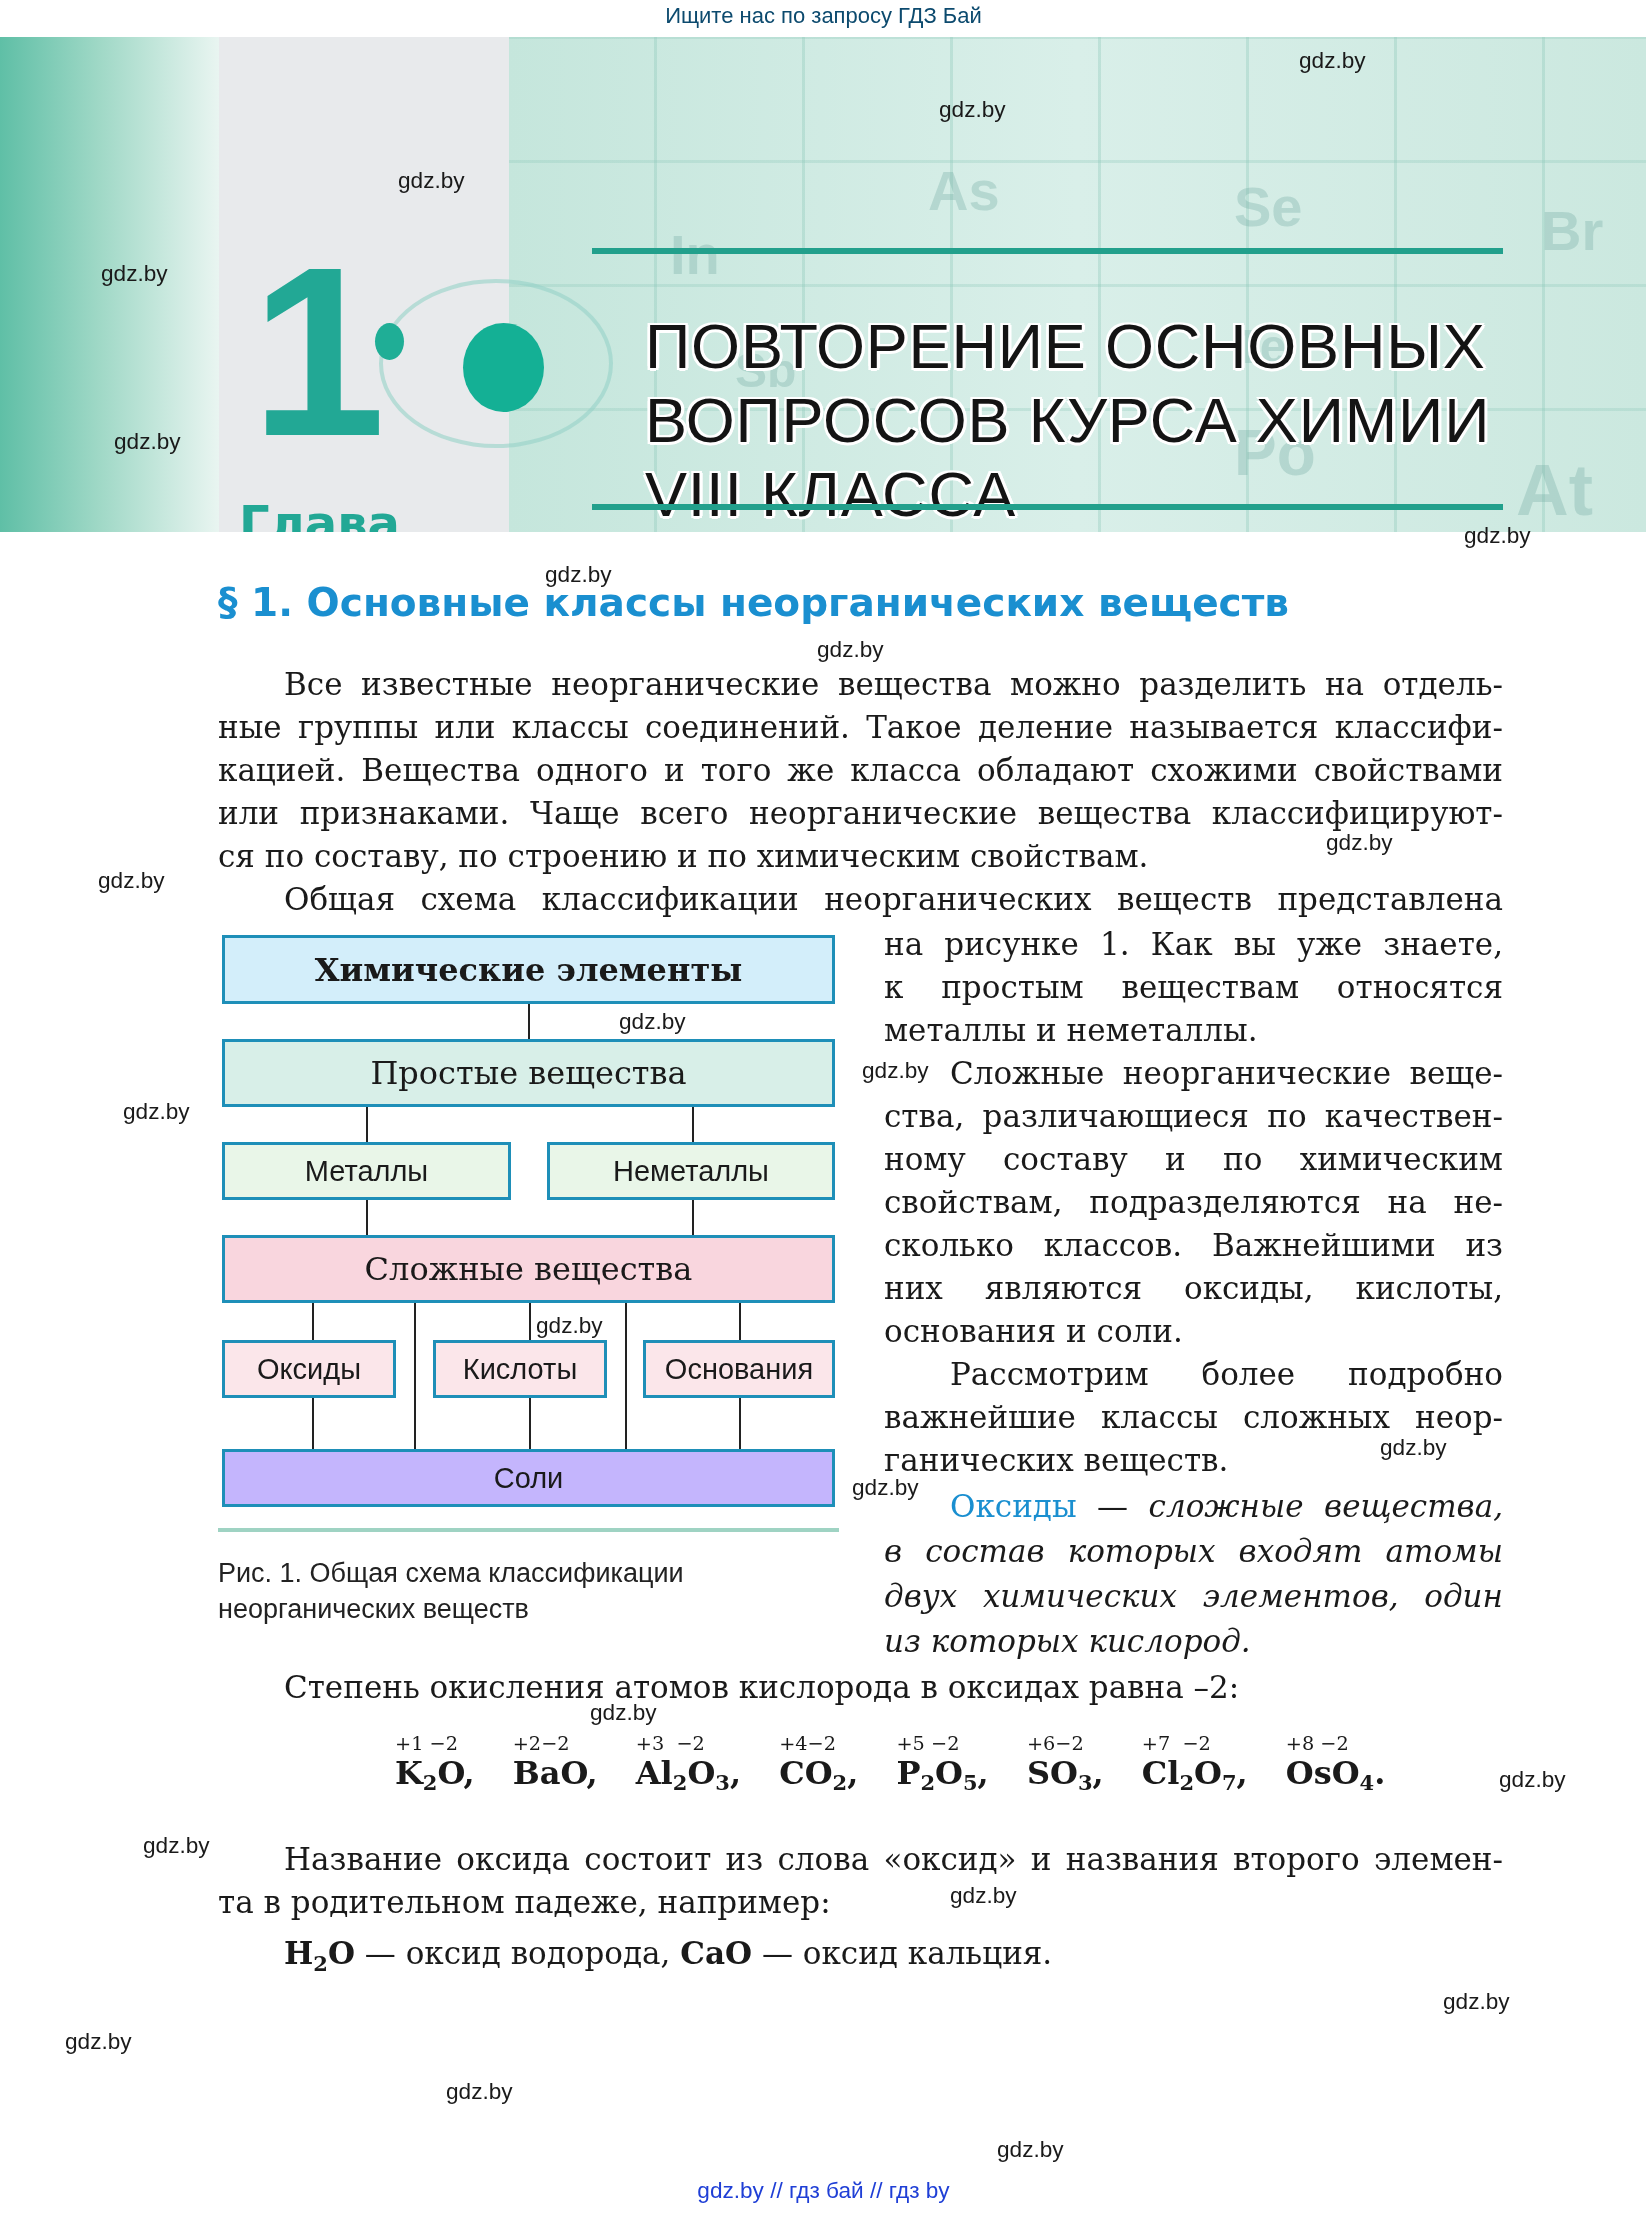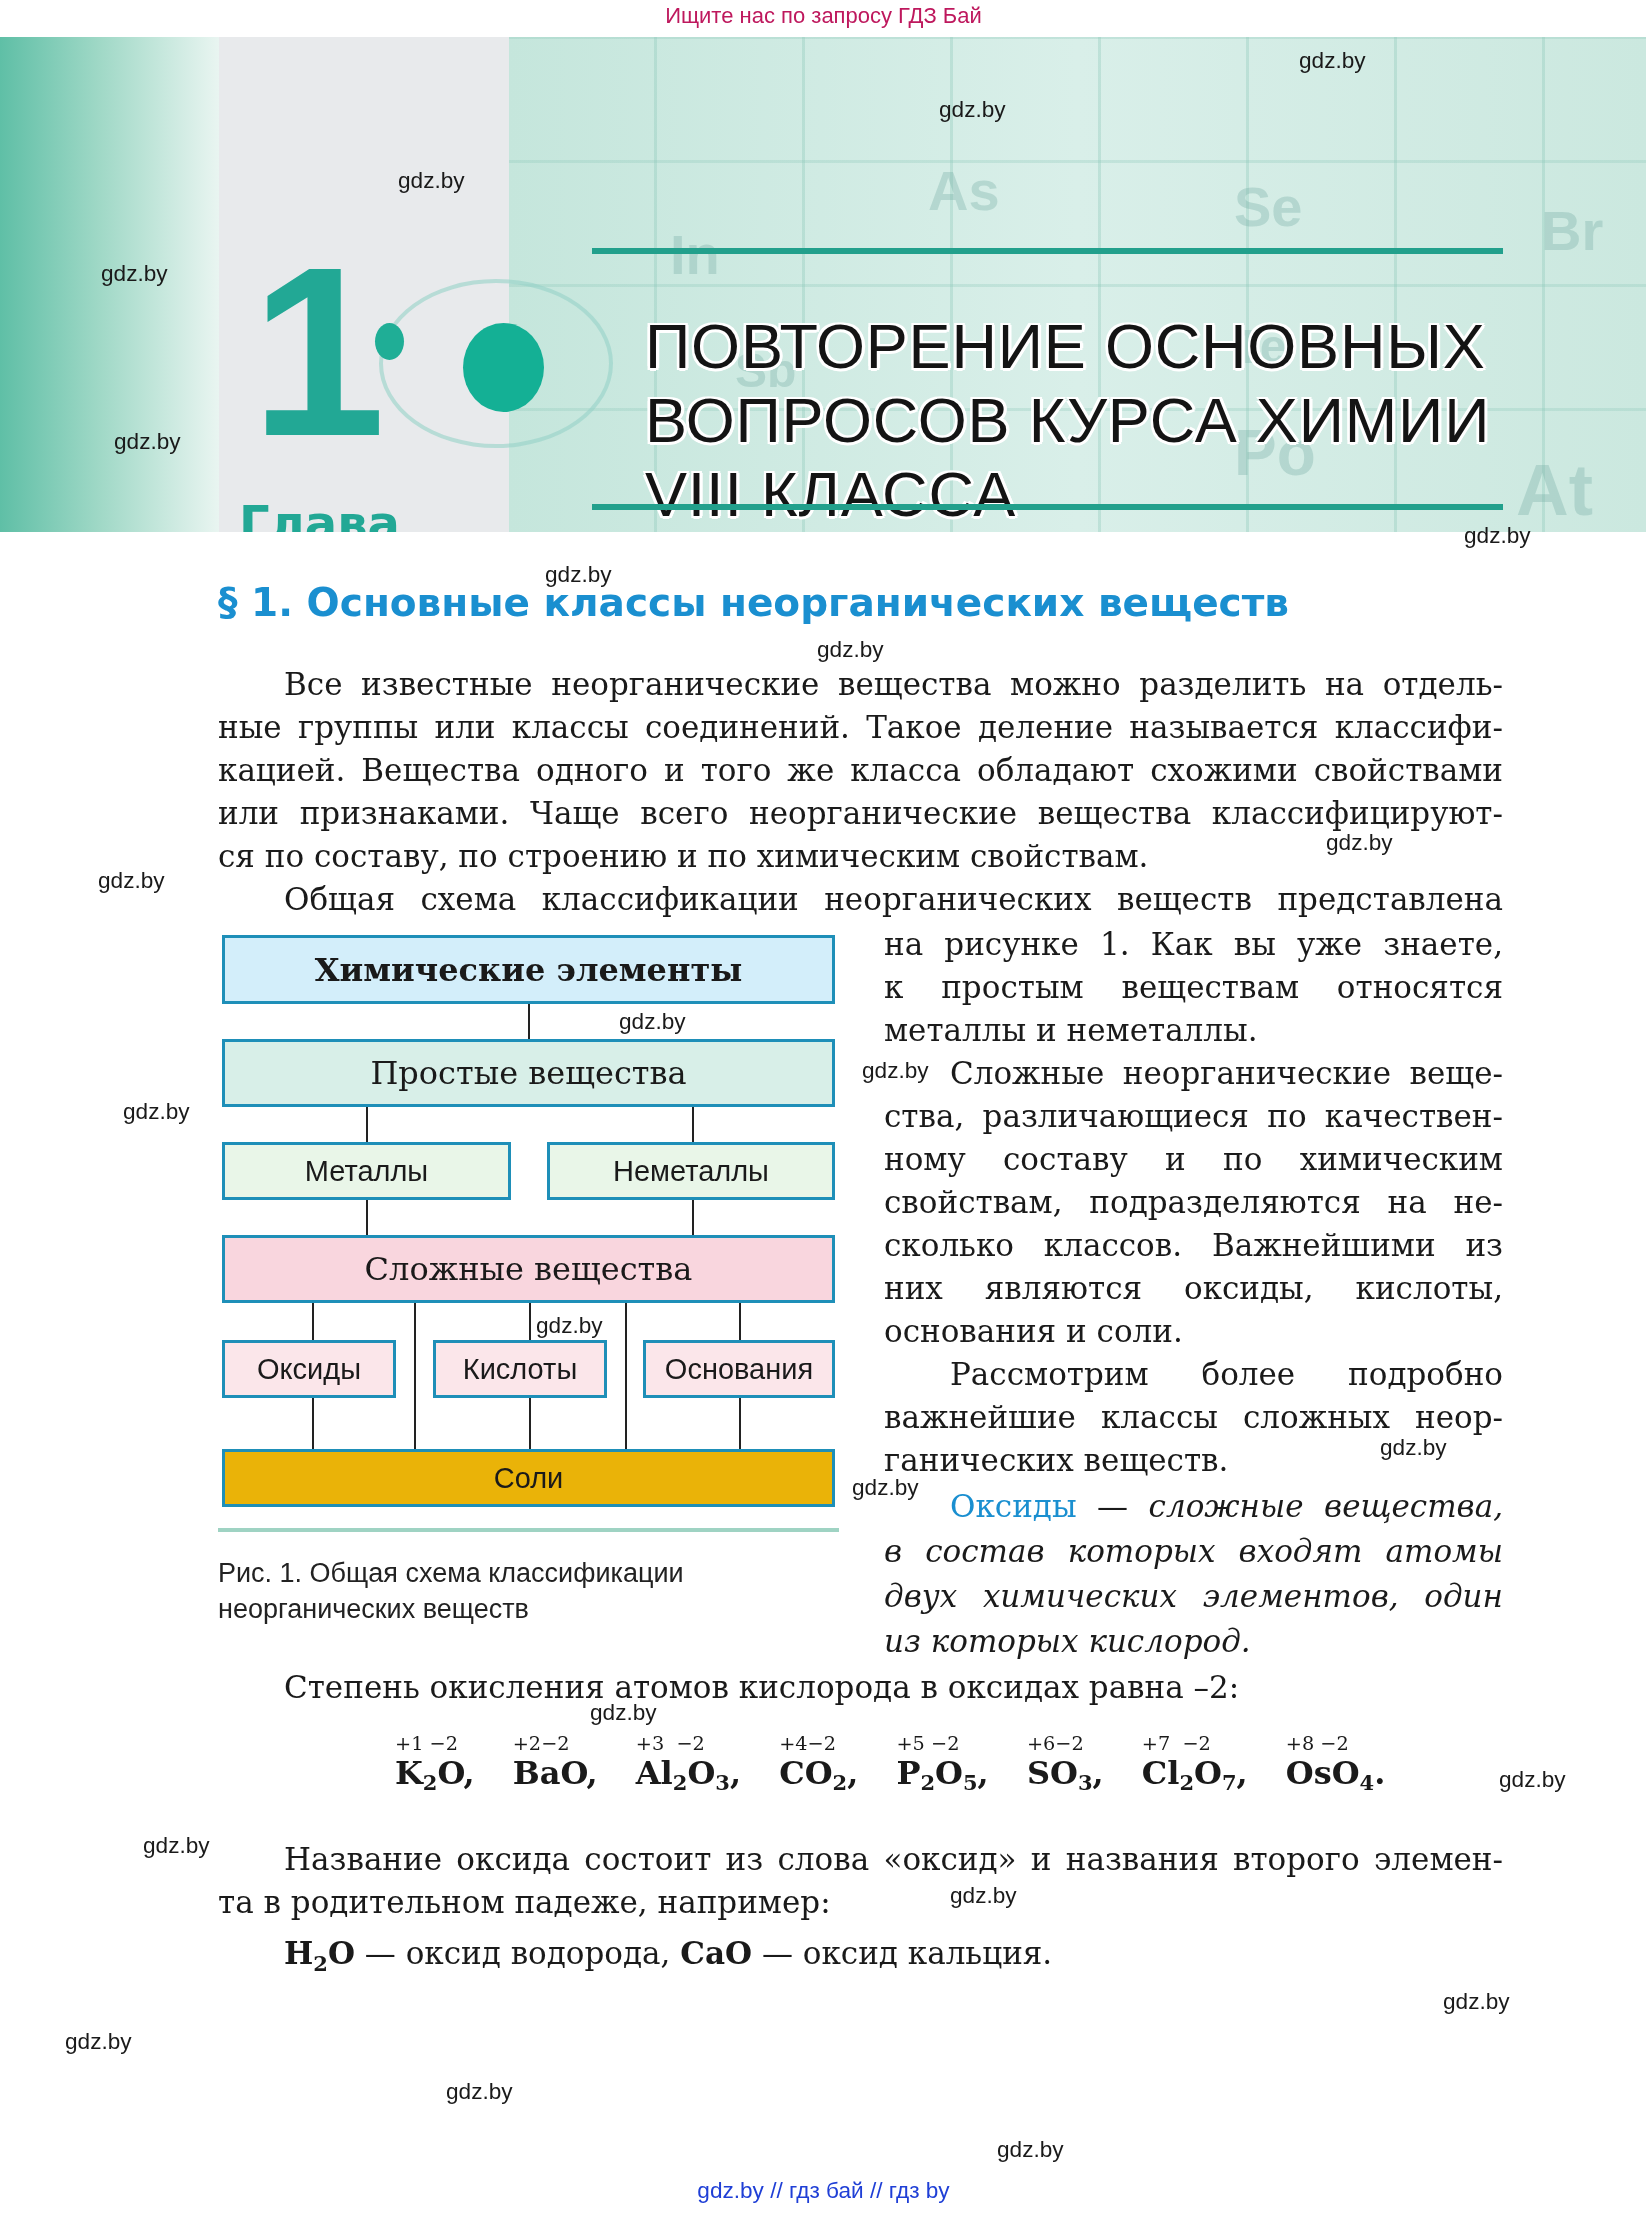--- a/index.html
+++ b/index.html
@@ -1,19 +1,19 @@
 <!DOCTYPE html>
 <html style="font-size:13px"><head>
 <meta charset="utf-8">
 <style>
   html, body { margin:0; padding:0; }
   body { width:1647px; height:2216px; position:relative; background:#ffffff; overflow:hidden;
          font-family:"DejaVu Serif", serif; color:#1a1a1a; }
   .abs { position:absolute; }
-  .top-note { left:0; width:1647px; top:3.2px; text-align:center; color:#be185d; font-family:"Liberation Sans", sans-serif; font-size:22px; }
+  .top-note { left:0; width:1647px; top:3.2px; text-align:center; color:#0c4a6e; font-family:"Liberation Sans", sans-serif; font-size:22px; }
   .banner { left:0; top:37px; width:1647px; height:495px; overflow:hidden;
             background:linear-gradient(90deg,#d9ede7 0%, #e6f1ee 30%, #cfe9e0 60%, #d6eee7 100%); }
   .strip { left:0; top:0; width:219px; height:495px; background:linear-gradient(90deg,#5fbfa6 0%,#9fd8c6 45%,#e9f5f1 100%); }
   .graybox { left:219px; top:0; width:290px; height:495px; background:#e8eaec; }
   .periodic { left:509px; top:0; width:1137px; height:495px;
               background:
                repeating-linear-gradient(90deg, rgba(255,255,255,0) 0 145px, rgba(140,200,185,0.35) 145px 148px),
                repeating-linear-gradient(0deg, rgba(255,255,255,0) 0 121px, rgba(140,200,185,0.30) 121px 124px),
                linear-gradient(90deg,#c5e6dc,#d9efe9 50%,#cbe8df); }
   .ghost { color:rgba(120,175,165,0.35); font-family:"Liberation Sans", sans-serif; font-weight:bold; }
@@ -122,21 +122,21 @@
   </div>
   <div class="box box-sans" style="left:211px;top:405px;width:174px;height:58px;background:#fbe6ea;">
     <span>Кислоты</span>
   </div>
   <div class="box box-sans" style="left:421px;top:405px;width:192px;height:58px;background:#fbe6ea;">
     <span>Основания</span>
   </div>
   <div class="vline" style="left:90px;top:463px;height:51px;"></div>
   <div class="vline" style="left:307px;top:463px;height:51px;"></div>
   <div class="vline" style="left:517px;top:463px;height:51px;"></div>
-  <div class="box box-sans" style="left:0;top:514px;width:613px;height:58px;background:#eab308;">
+  <div class="box box-sans" style="left:0;top:514px;width:613px;height:58px;background:#c4b5fd;">
     <span>Соли</span>
   </div>
 </div>
 
 <div class="abs caption-rule"></div>
 <div class="abs caption">
   <div>Рис. 1. Общая схема классификации</div>
   <div>неорганических веществ</div>
 </div>
 

